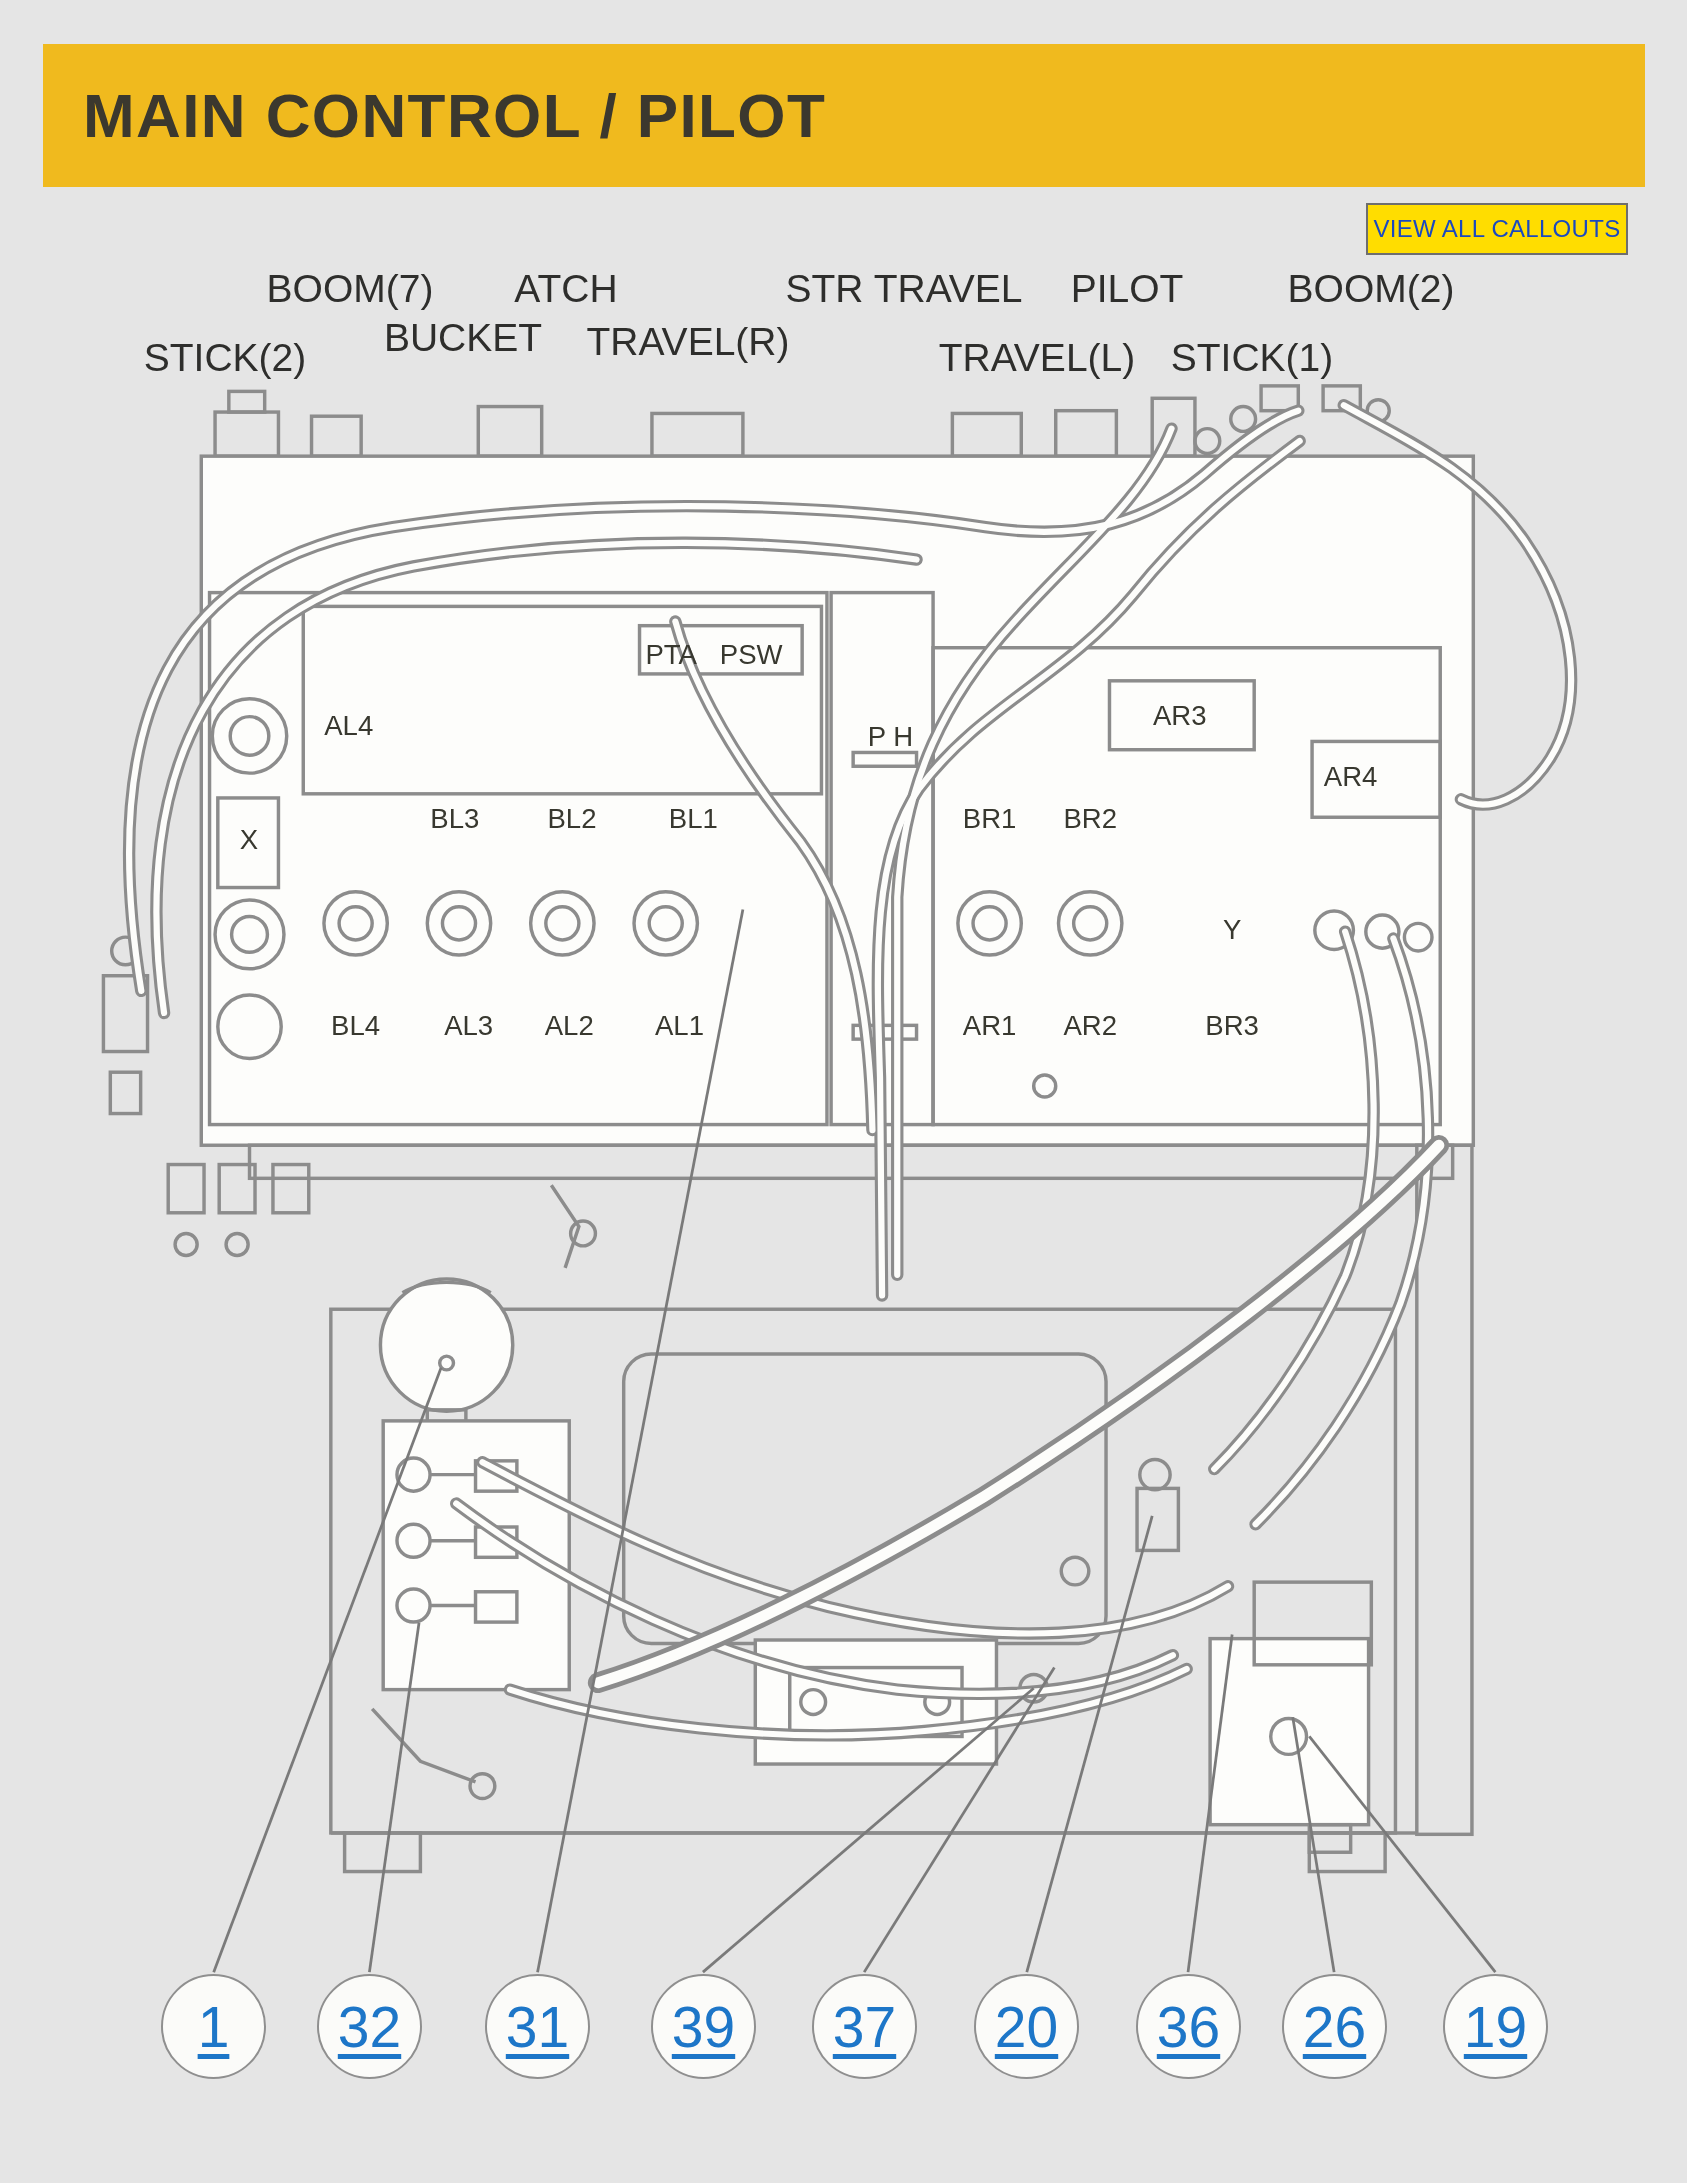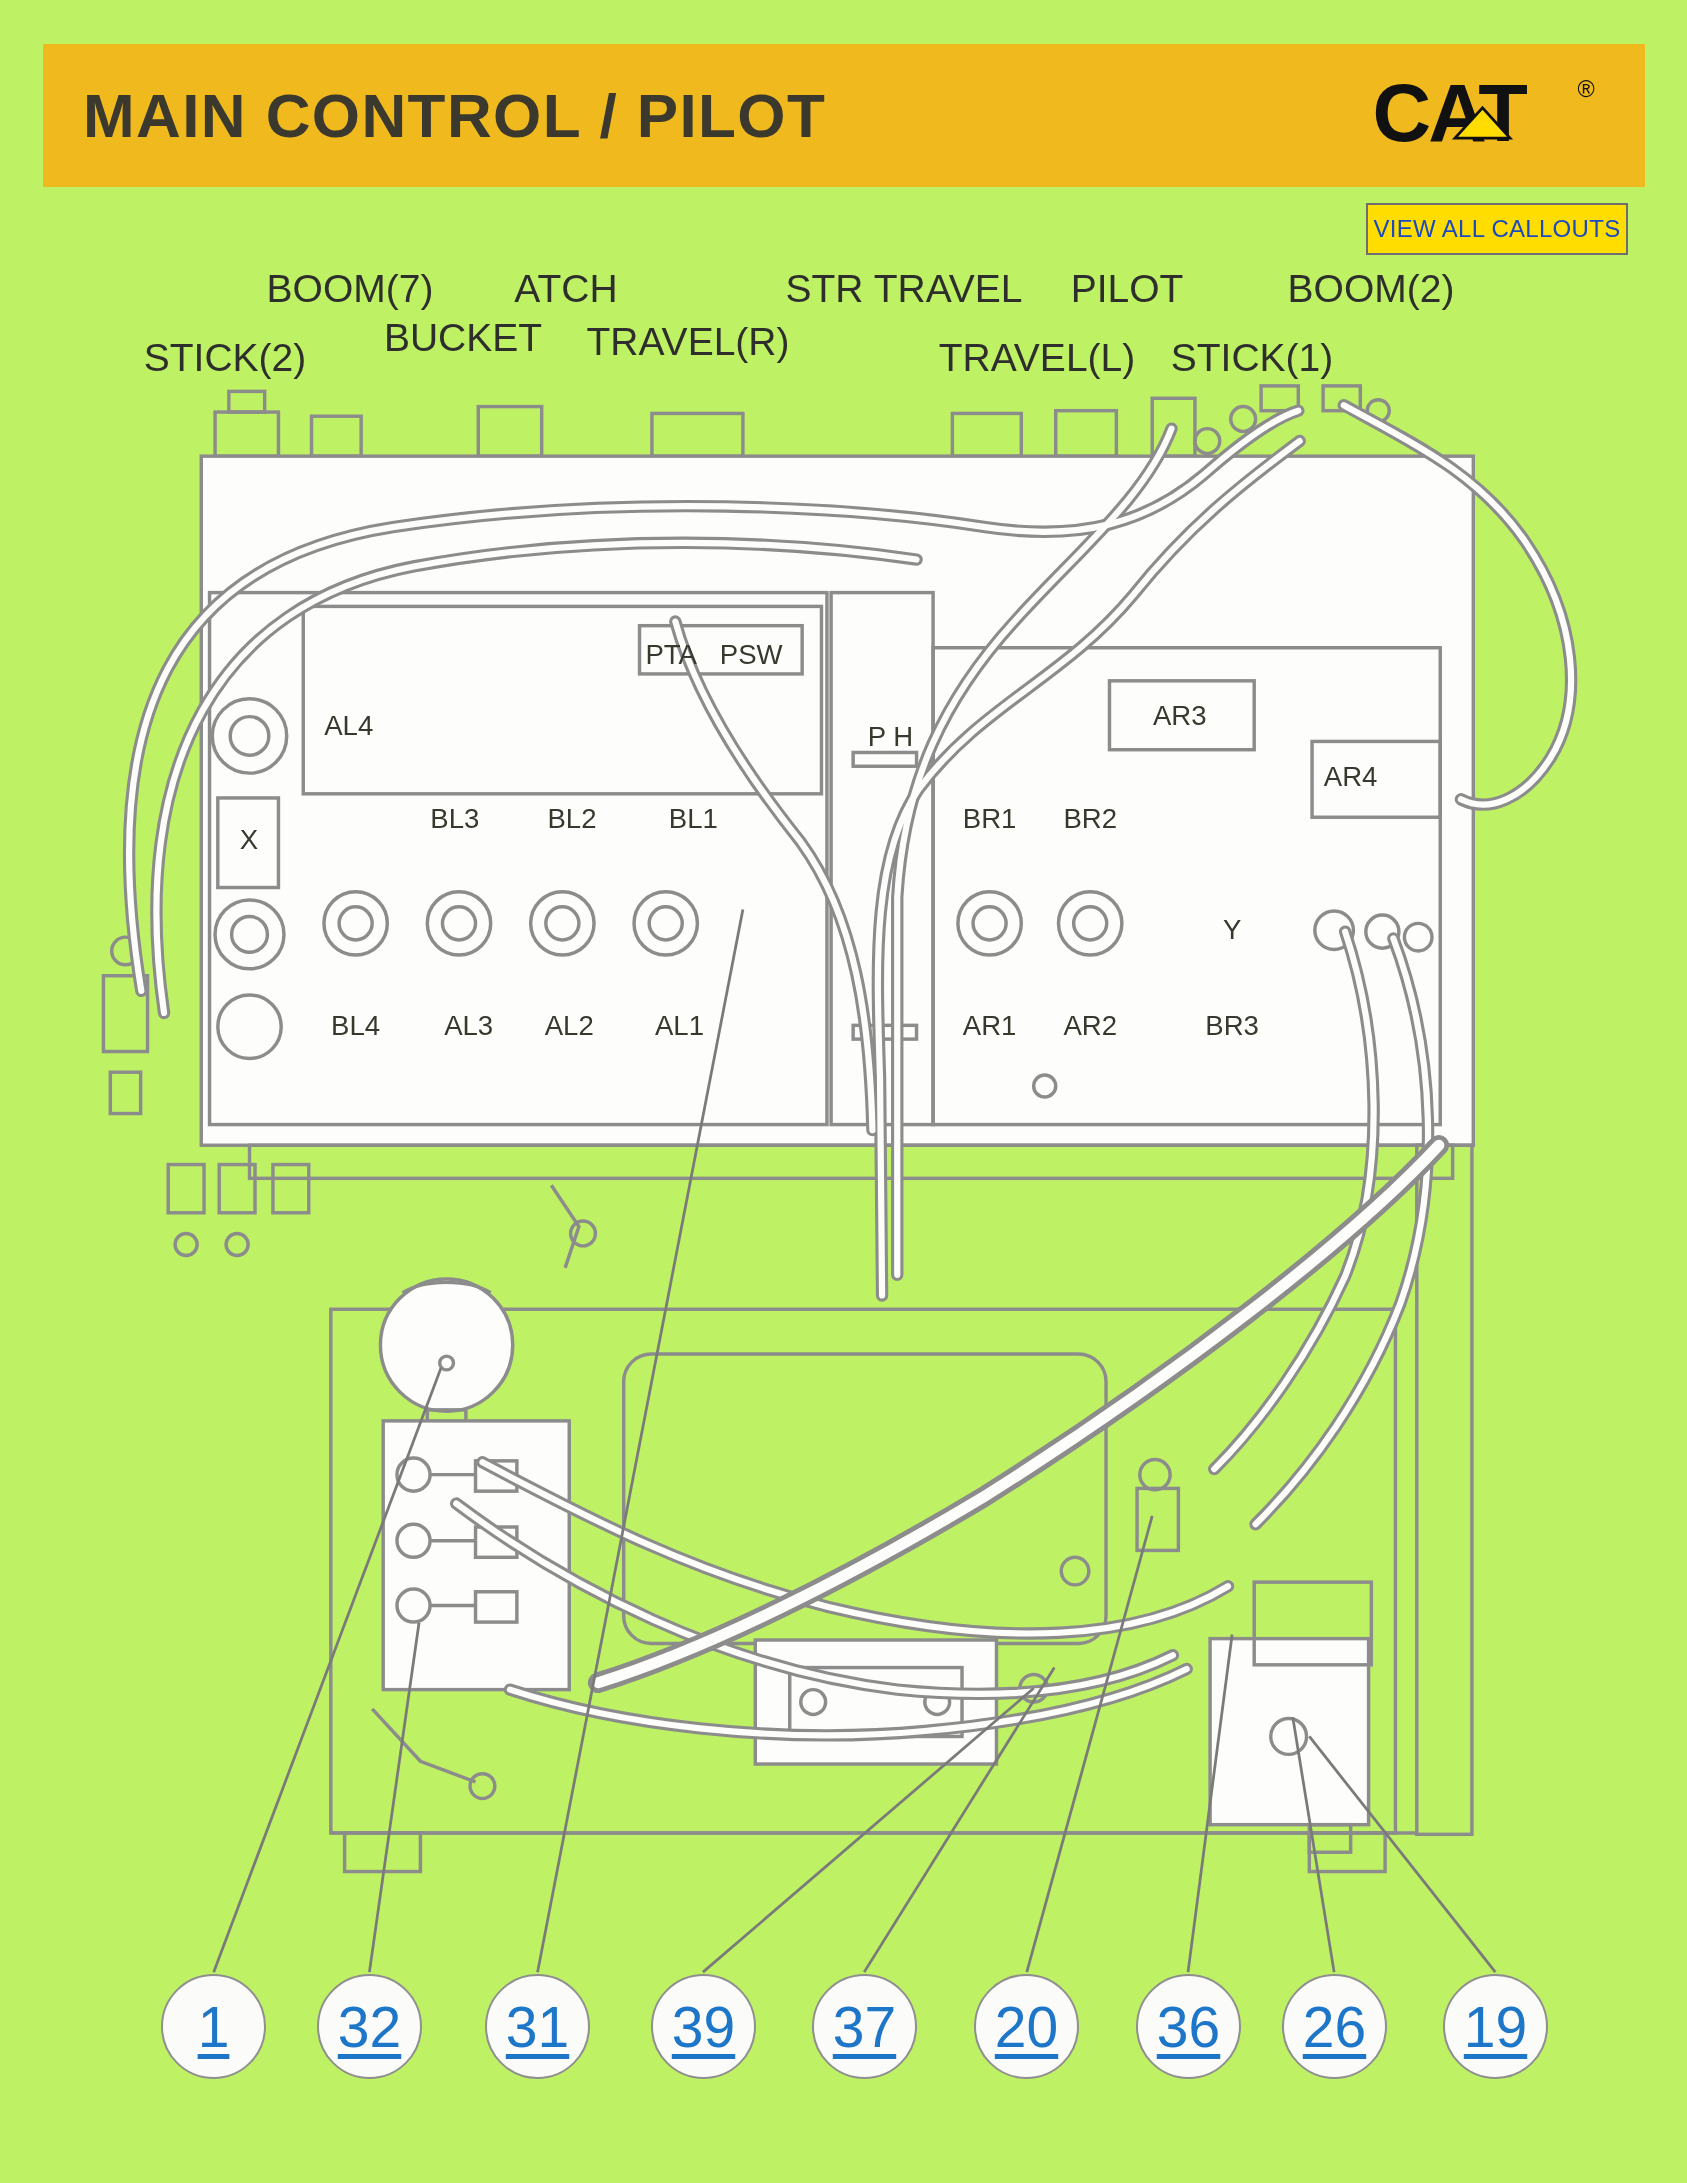--- a/index.html
+++ b/index.html
@@ -10,21 +10,21 @@
     --line-gray:#8C8C8C;
     --title-gray:#3B382E;
   }
   *{box-sizing:border-box;}
   html,body{margin:0;padding:0;}
   body{
     width:1687px;height:2183px;
     background:#FBFBF9;
     font-family:"Liberation Sans", sans-serif;
   }
-  .page{position:relative;width:1687px;height:2183px;background:#bef264;overflow:hidden;}
+  .page{position:relative;width:1687px;height:2183px;background:#e5e5e5;overflow:hidden;}
 
   .titlebar{
     position:absolute;left:43px;top:44px;width:1602px;height:143px;
     background:var(--header-yellow);
     display:flex;align-items:center;padding:0 40px;
   }
   .page-title{font-size:62px;font-weight:700;color:var(--title-gray);margin:0;letter-spacing:1.4px;}
   .cat-logo{margin-left:auto;width:234px;height:94px;position:relative;}
 
   .callouts-btn{
@@ -56,27 +56,20 @@
     text-decoration:underline;text-underline-offset:6.9px;
   }
 </style>
 </head>
 <body>
 
 <div class="page">
 
   <header class="titlebar">
     <h1 class="page-title">MAIN CONTROL / PILOT</h1>
-    <div class="cat-logo">
-      <svg width="234" height="94" viewBox="0 0 340 136">
-        <text x="2" y="104" font-family="Liberation Sans, sans-serif" font-size="118" font-weight="bold" fill="#111" letter-spacing="-4">CAT</text>
-        <polygon points="122,100 202,100 162,56" fill="#FFDD00" stroke="#111" stroke-width="4"></polygon>
-        <text x="300" y="40" font-family="Liberation Sans, sans-serif" font-size="34" fill="#111">®</text>
-      </svg>
-    </div>
   </header>
 
   <button class="callouts-btn">VIEW ALL CALLOUTS</button>
 
   <span class="fn-label" style="left:350px;  top:267px;">BOOM(7)</span>
   <span class="fn-label" style="left:566px;  top:267px;">ATCH</span>
   <span class="fn-label" style="left:904px; top:267px;">STR TRAVEL</span>
   <span class="fn-label" style="left:1127px; top:267px;">PILOT</span>
   <span class="fn-label" style="left:1371px; top:267px;">BOOM(2)</span>
 

